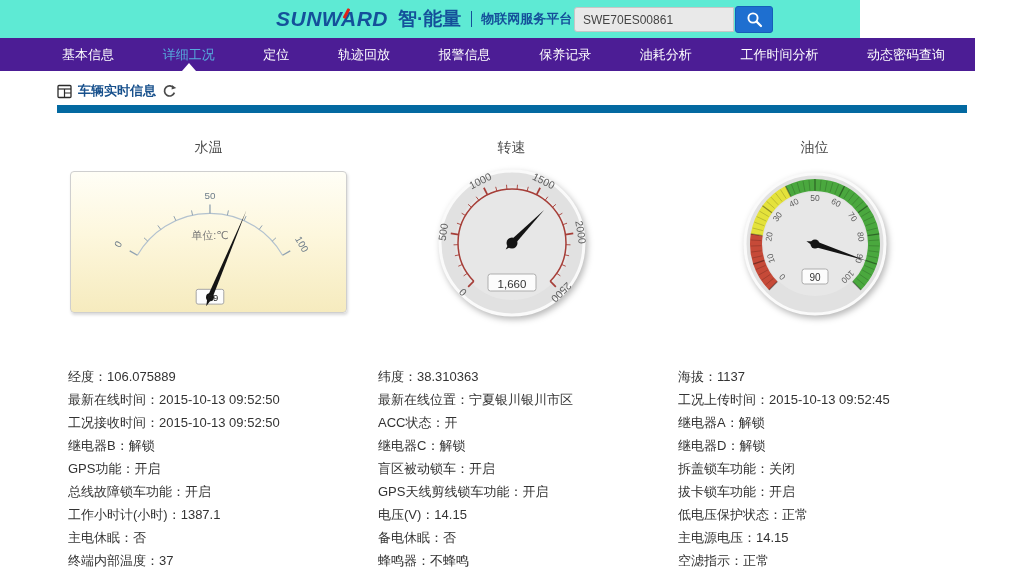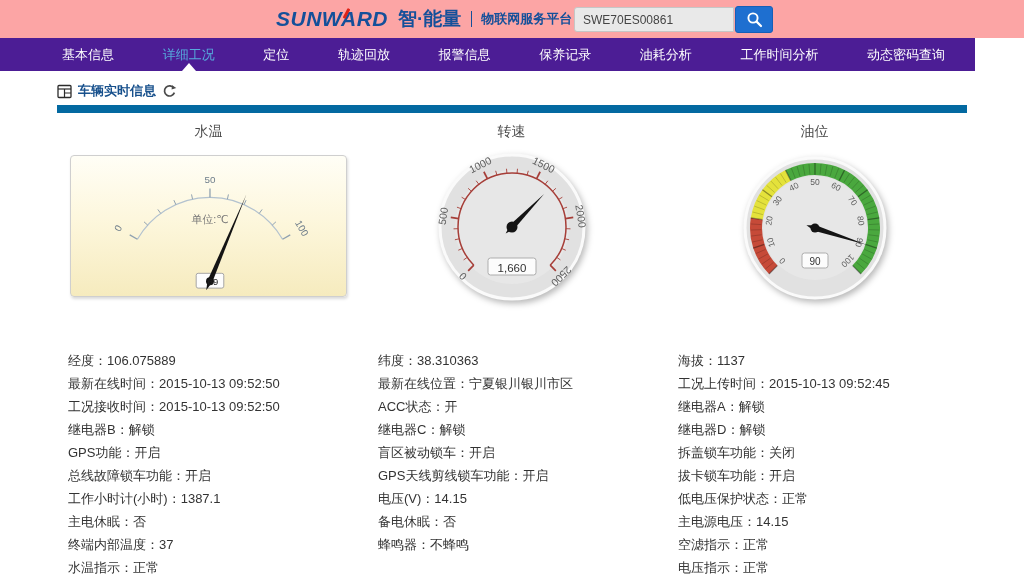--- a/index.html
+++ b/index.html
@@ -1,20 +1,20 @@
 <!DOCTYPE html>
 <html><head>
 <meta charset="utf-8">
 <style>
   * { box-sizing: border-box; margin: 0; padding: 0; }
   html,body { width:1024px; height:574px; overflow:hidden; background:#fff;
     font-family:"Liberation Sans","DejaVu Sans",sans-serif; }
 
   
-  .header { position:relative; width:1024px; height:38px; background:#fca5a5; }
+  .header { position:relative; width:860px; height:38px; background:#5eead4; }
   .logo-wrap { position:absolute; left:276px; top:0; height:38px; display:flex; align-items:center; }
   .logo-sunward { position:relative; font-size:21px; font-weight:bold; font-style:italic;
      color:#14509a; letter-spacing:.5px; }
   .w-accent { position:absolute; left:69px; top:1px; width:3px; height:11px;
      background:#e02318; transform:rotate(28deg); border-radius:1px; }
   .logo-brand { font-size:19px; font-weight:bold; color:#14509a; margin-left:10px; }
   .logo-divider { width:1px; height:16px; background:#14509a; margin:0 9px 0 10px; }
   .logo-platform { font-size:13px; font-weight:bold; color:#14509a; }
   .search-wrap { position:absolute; left:538px; top:6px; display:flex; align-items:center;margin-left:36px; }
   .search-input { width:160px; height:25px; background:#e9e9e9; border:1px solid #c6c6c6;
@@ -35,21 +35,21 @@
 
   
   .section-bar { margin:0 0 0 57px; width:910px; padding-top:11px;
      border-bottom:8px solid #0369a1; padding-bottom:5px;
      display:flex; align-items:center; }
   .section-title { font-size:13px; font-weight:bold; color:#17508c; margin:0 6px; }
 
   
   .gauges { margin-left:57px; width:910px; display:flex; }
   .gauge-cell { width:303px; display:flex; flex-direction:column; align-items:center; }
-  .gauge-title { font-size:14px; color:#4a4a4a; margin-top:10px; height:18px; }
+  .gauge-title { font-size:14px; color:#4a4a4a; margin-top:26px; height:18px; }
   .water-panel { margin-top:14px; width:277px; height:142px; border:1px solid #cfcfcf;
      border-radius:4px; background:linear-gradient(180deg,#fffef6 0%,#fdf7dd 45%,#f6ebbe 100%);
      box-shadow:1px 2px 3px rgba(0,0,0,.15); }
   .dial-svg { filter:drop-shadow(2px 3px 3px rgba(0,0,0,.28)); }
   .rpm-svg { margin-top:6px; }
   .oil-svg { margin-top:9px; }
   svg text { font-family:"Liberation Sans","DejaVu Sans",sans-serif; }
 
   
   .info { margin:32px 0 0 57px; display:grid; grid-template-columns:310px 300px 300px; }

